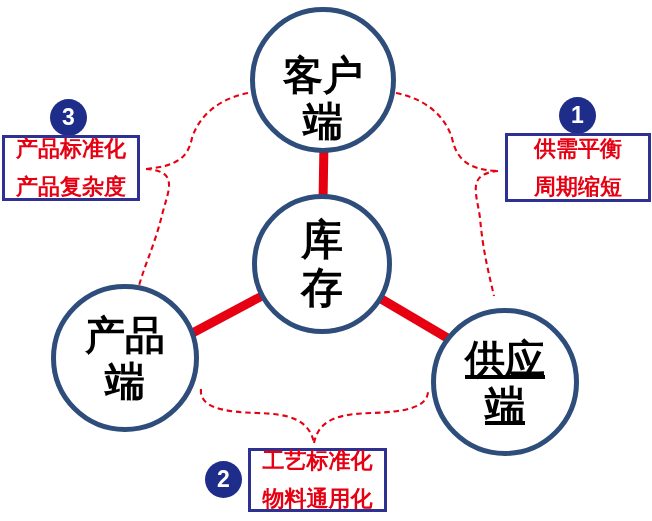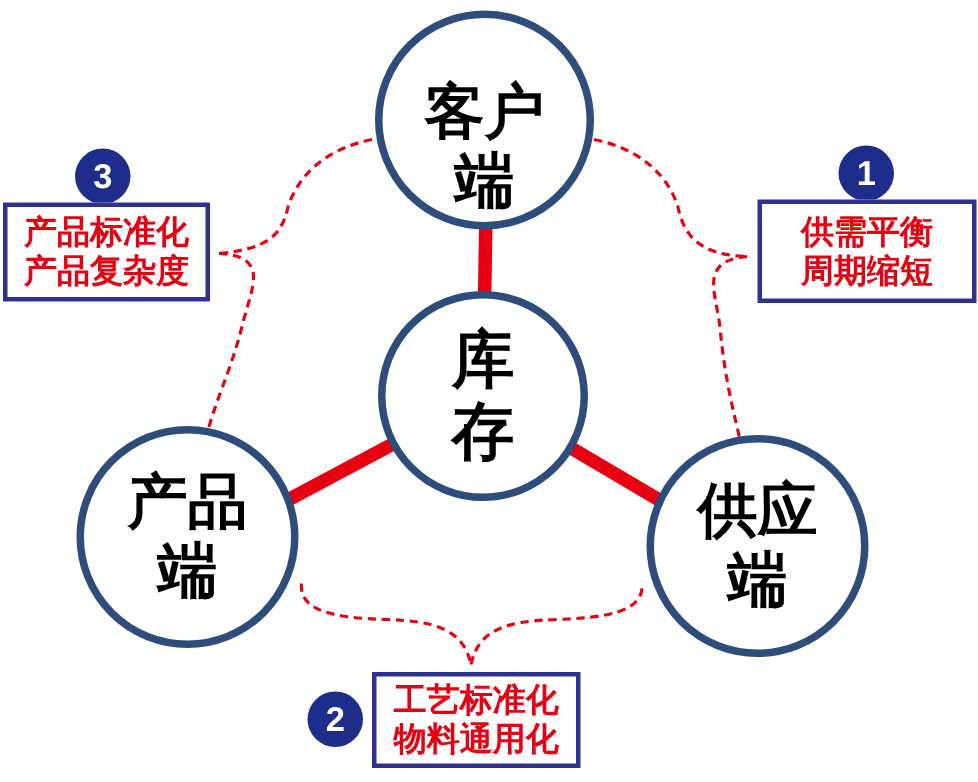--- a/index.html
+++ b/index.html
@@ -7,28 +7,28 @@
   .stage{position:relative;width:652px;height:521px;background:#ffffff;}
   .connectors{position:absolute;left:0;top:0;}
   .node{position:absolute;box-sizing:border-box;border-radius:50%;background:#fff;border:5px solid #2e4d7b;display:flex;align-items:center;justify-content:center;text-align:center;}
   .node span{white-space:pre-line;font-weight:900;color:#000;}
   .node-top{left:250px;top:7px;width:146px;height:146px;}
   .node-top span{font-size:40px;line-height:46px;margin-top:36px;}
   .node-center{left:252px;top:194px;width:140px;height:140px;}
   .node-center span{font-size:42px;line-height:48px;}
   .node-left{left:51px;top:284px;width:148px;height:148px;}
   .node-left span{font-size:40px;line-height:46px;}
-  .node-right{left:431px;top:290px;width:148px;height:148px;}
+  .node-right{left:431px;top:308px;width:148px;height:148px;text-decoration:underline;}
   .node-right span{font-size:40px;line-height:46px;}
   .badge{position:absolute;width:37px;height:37px;border-radius:50%;background:#1f2d8a;color:#fff;display:flex;align-items:center;justify-content:center;font-weight:bold;font-size:23px;}
   .badge-3{left:50px;top:99px;}
   .badge-1{left:559px;top:97px;}
   .badge-2{left:205px;top:461px;}
   .callout{position:absolute;box-sizing:border-box;border:3px solid #2e3192;background:#fff;color:#e60012;display:flex;align-items:center;justify-content:center;text-align:center;}
-  .callout span{white-space:pre-line;font-weight:900;font-size:22px;line-height:26px;}
+  .callout span{white-space:pre-line;font-weight:900;font-size:22px;line-height:38px;}
   .callout-3{left:2px;top:135px;width:138px;height:66px;}
   .callout-1{left:505px;top:133px;width:146px;height:69px;}
   .callout-2{left:248px;top:448px;width:139px;height:64px;}
 </style>
 </head>
 <body>
 
 <div class="stage">
   <svg class="connectors" width="652" height="521" viewBox="0 0 652 521">
     <line x1="325" y1="80" x2="322" y2="264" stroke="#e60012" stroke-width="9"></line>

